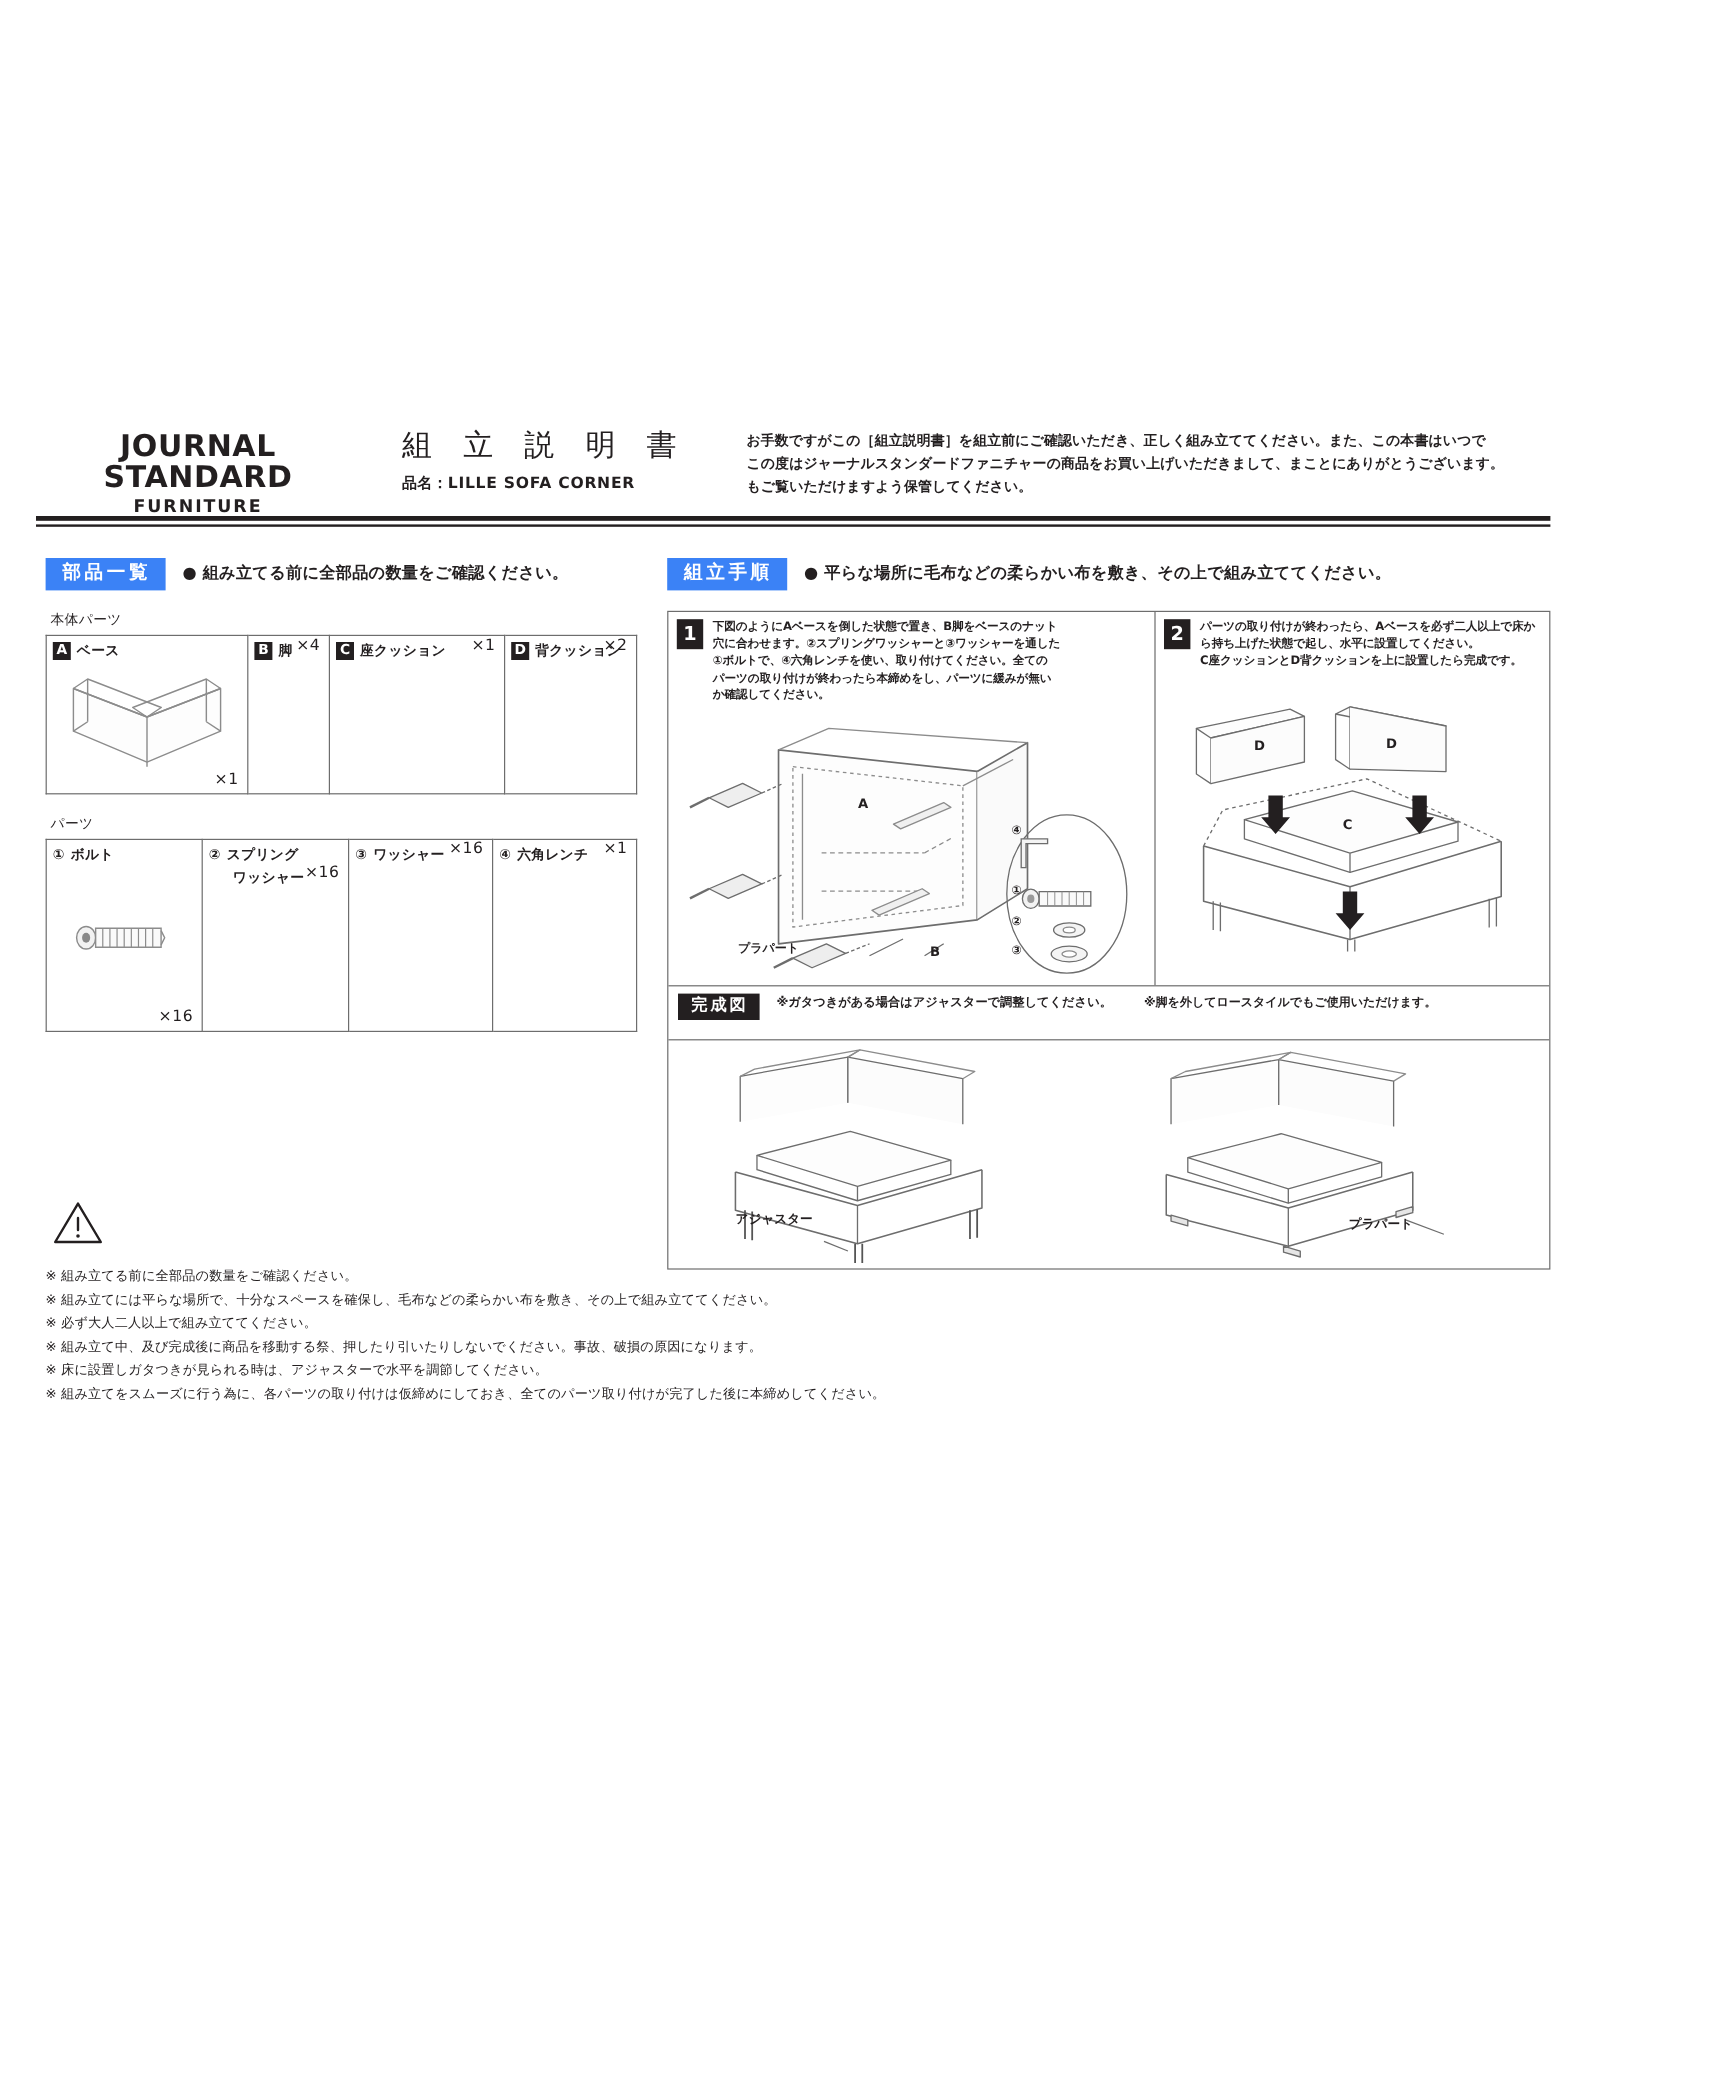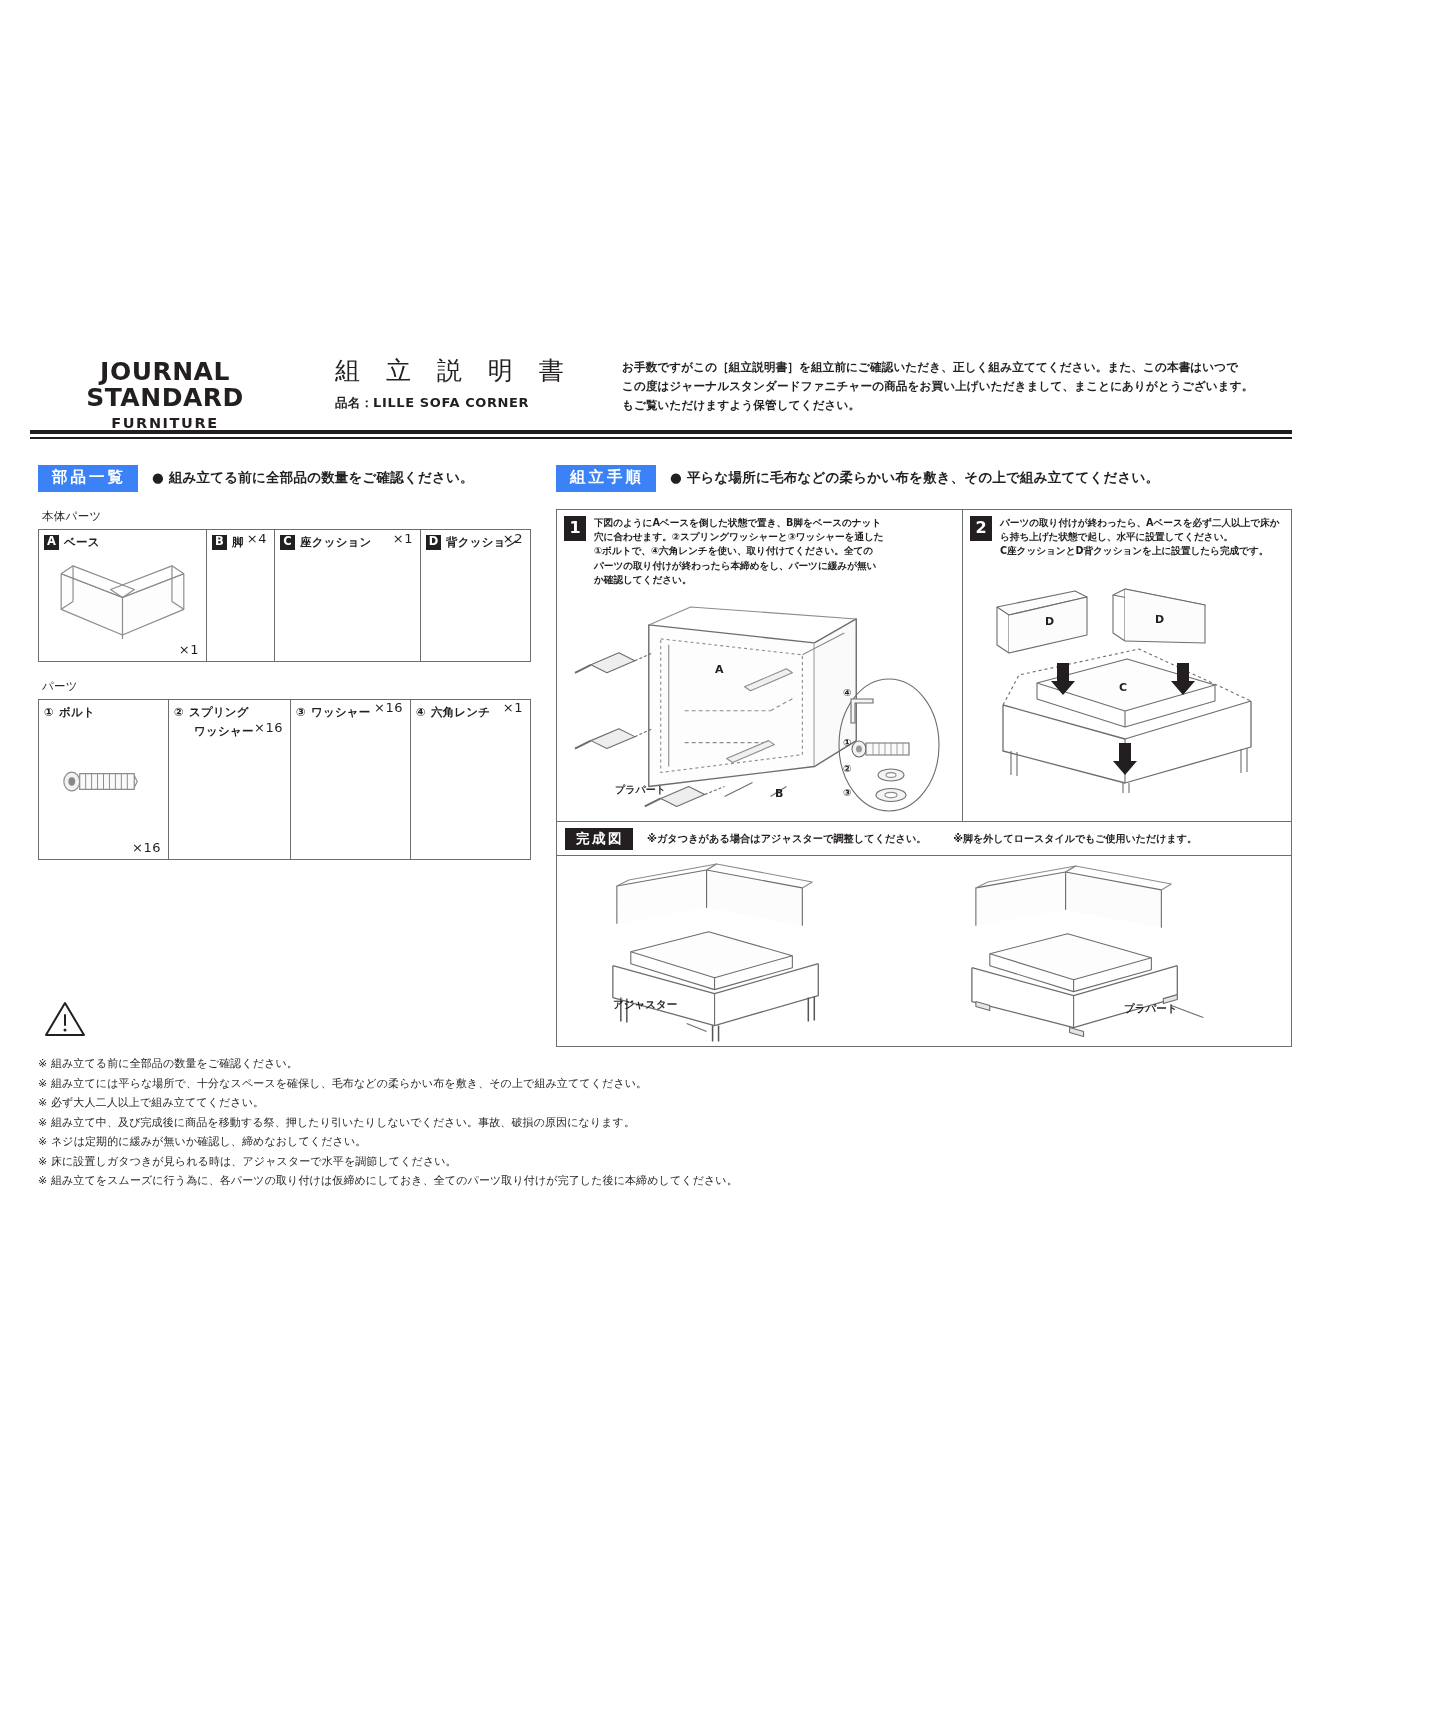--- a/index.html
+++ b/index.html
@@ -63,21 +63,21 @@
   .step.s1 { width: 406px; border-right: 1.4px solid #6d6d6d; }
   .step.s2 { width: 328px; }
   .step-head { display: flex; gap: 8px; padding: 6px 7px 4px 7px; }
   .step-num { background: #231f20; color: #fff; width: 22px; height: 25px; flex: 0 0 auto;
               display: flex; align-items: center; justify-content: center;
               font-size: 16px; font-weight: 700; line-height: 1; }
   .step-text { font-size: 9.7px; line-height: 1.48; font-weight: 700; letter-spacing: -.1px; }
   .step-art { position: relative; }
   .step-art svg { display: block; width: 100%; }
 
-  .final-head { display: flex; align-items: center; padding: 6px 8px 5px 8px;
+  .final-head { display: flex; align-items: flex-start; padding: 6px 8px 16px 8px;
                 border-bottom: 1.4px solid #6d6d6d; }
   .final-badge { background: #231f20; color: #fff; font-size: 13.5px; font-weight: 700;
                  letter-spacing: 2.5px; padding: 4px 9px 5px 11px; line-height: 1; }
   .final-note { font-size: 10.2px; font-weight: 600; margin-left: 14px; }
   .final-note2 { font-size: 10px; font-weight: 600; margin-left: auto; padding-right: 86px; }
   .final-row { display: flex; }
   .final-cell { width: 368px; position: relative; }
   .final-cell.left { border-right: 0; }
   .final-cell svg { display: block; width: 100%; }
 </style>
@@ -285,21 +285,20 @@
     <svg class="warn-ico" viewBox="0 0 42 38" fill="none" stroke="#231f20" stroke-width="2" stroke-linejoin="round">
       <path d="M21 3 L40 35 L2 35 Z"></path>
       <path d="M21 15 L21 25" stroke-linecap="round"></path>
       <circle cx="21" cy="30" r="1.5" fill="#231f20" stroke="none"></circle>
     </svg>
     <div class="notes">
       <div class="note-line">※ 組み立てる前に全部品の数量をご確認ください。</div>
       <div class="note-line">※ 組み立てには平らな場所で、十分なスペースを確保し、毛布などの柔らかい布を敷き、その上で組み立ててください。</div>
       <div class="note-line">※ 必ず大人二人以上で組み立ててください。</div>
       <div class="note-line">※ 組み立て中、及び完成後に商品を移動する祭、押したり引いたりしないでください。事故、破損の原因になります。</div>
-      <div class="note-line">※ ネジは定期的に緩みが無いか確認し、締めなおしてください。</div>
       <div class="note-line">※ 床に設置しガタつきが見られる時は、アジャスターで水平を調節してください。</div>
       <div class="note-line">※ 組み立てをスムーズに行う為に、各パーツの取り付けは仮締めにしておき、全てのパーツ取り付けが完了した後に本締めしてください。</div>
     </div>
   </div>
 
   <div class="right-col">
     <div class="sec-row">
       <span class="sec-badge">組立手順</span>
       <span class="sec-note">● 平らな場所に毛布などの柔らかい布を敷き、その上で組み立ててください。</span>
     </div>

